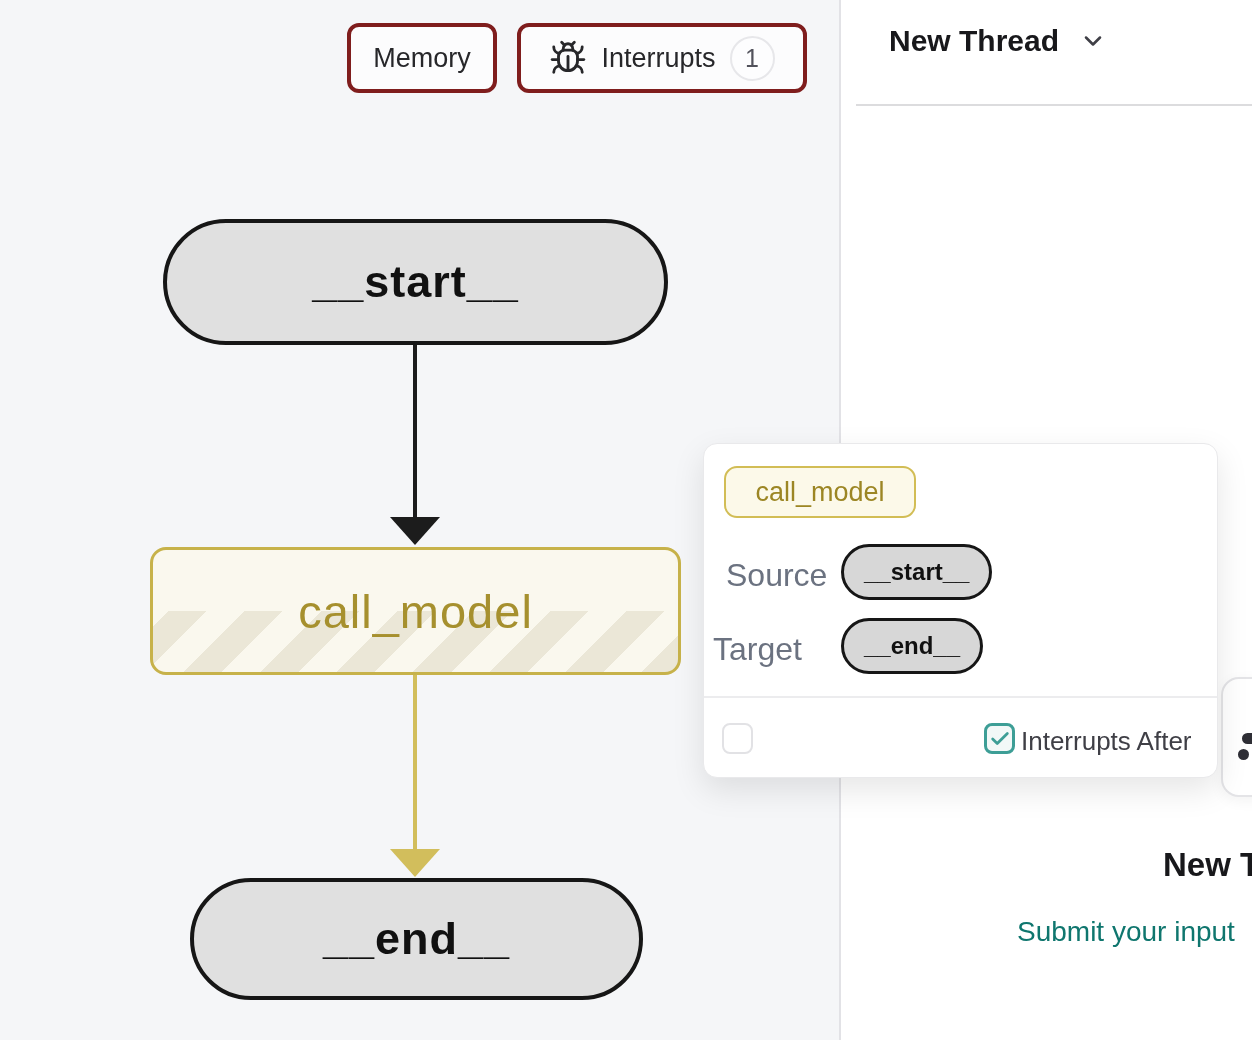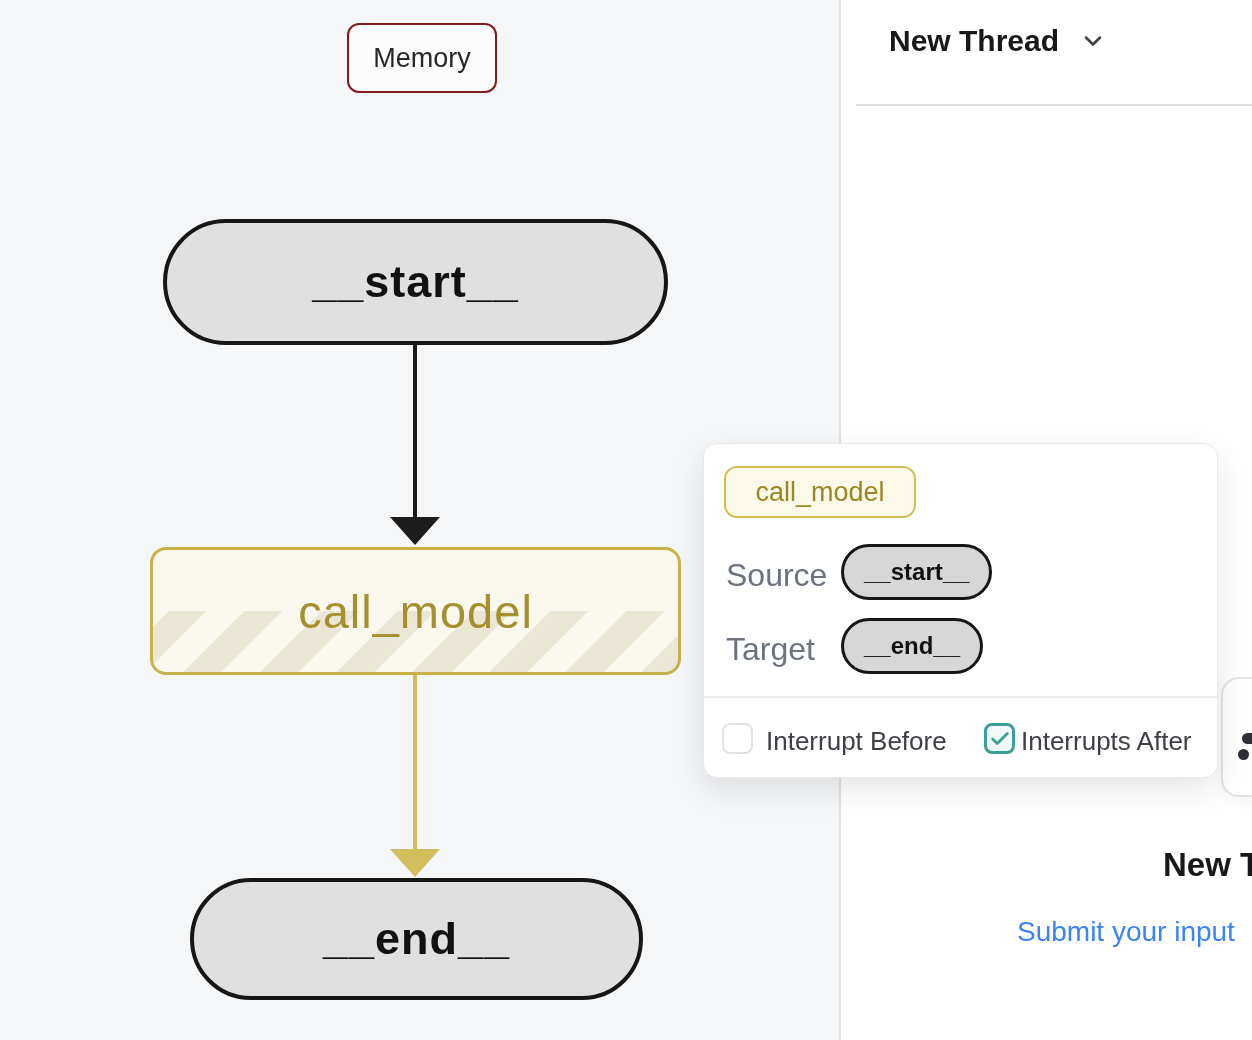--- a/index.html
+++ b/index.html
@@ -5,21 +5,21 @@
   * { margin:0; padding:0; box-sizing:border-box; }
   html,body { width:1252px; height:1040px; overflow:hidden; background:#fff;
     font-family:"Liberation Sans", sans-serif; }
   #app { position:relative; width:1252px; height:1040px; overflow:hidden; }
 
   
   .canvas { position:absolute; left:0; top:0; width:841px; height:1040px;
     background:#f5f6f8; border-right:2px solid #e2e2e6; }
 
   .toolbar-btn { position:absolute; display:flex; align-items:center; justify-content:center;
-    gap:14px; height:70px; background:#fcfcfd; border:2px solid #7f1d1d; border-radius:12px;
+    gap:14px; height:70px; background:#fcfcfd; border:4px solid #7f1d1d; border-radius:12px;
     font-size:27px; color:#27272a; cursor:pointer; }
   .btn-memory { left:347px; top:23px; width:150px; }
   .btn-interrupts { left:517px; top:23px; width:290px; padding:0 18px; }
   .count-badge { display:flex; align-items:center; justify-content:center;
     width:45px; height:45px; border:2px solid #e7e7ea; border-radius:50%;
     font-size:25px; color:#52525b; background:#fdfdfe; }
 
   
   .pill-node { position:absolute; display:flex; align-items:center; justify-content:center;
     background:#e0e0e0; border:4px solid #161616; border-radius:70px;
@@ -49,21 +49,21 @@
   .thread-menu { position:absolute; left:46px; top:24px; display:flex; align-items:center;
     gap:20px; cursor:pointer; background:none; border:none; }
   .thread-title { font-size:30px; font-weight:700; color:#18181b;
     font-family:"Liberation Sans", sans-serif; }
   .panel-divider { position:absolute; left:13px; top:104px; width:396px; height:0;
     border-top:2px solid #dcdcde; }
 
   .empty-title { position:absolute; left:320px; top:846px; font-size:33px; font-weight:700;
     color:#18181b; white-space:nowrap; }
   .empty-subtitle { position:absolute; left:174px; top:916px; font-size:28px;
-    color:#3b82f6; white-space:nowrap; }
+    color:#0f766e; white-space:nowrap; }
 
   
   .thread-actions-card { position:absolute; left:1221px; top:677px; width:70px; height:120px;
     background:#fff; border:2px solid #e4e4e7; border-radius:18px;
     box-shadow:0 4px 14px rgba(0,0,0,.05); cursor:pointer; }
   .route-icon { position:absolute; left:15px; top:52px; width:40px; height:36px; }
   .route-icon .bar { position:absolute; left:4px; top:2px; width:26px; height:11px;
     border-radius:6px; background:#2f2f36; }
   .route-icon .dot { position:absolute; left:0; top:18px; width:11px; height:11px;
     border-radius:50%; background:#2f2f36; }
@@ -71,21 +71,21 @@
   
   .popover { position:absolute; left:703px; top:443px; width:515px; height:335px;
     background:#fff; border:1px solid #e9e9eb; border-radius:14px;
     box-shadow:0 12px 32px rgba(0,0,0,.10); }
   .node-badge { position:absolute; left:20px; top:22px; width:192px; height:52px;
     display:flex; align-items:center; justify-content:center;
     background:#fcf9e9; border:2px solid #d2bd55; border-radius:13px;
     font-size:27px; color:#9c8624; }
   .kv-label { position:absolute; font-size:32px; color:#6b7280; }
   .lbl-source { left:22px; top:113px; }
-  .lbl-target { left:22px; top:187px; }
+  .lbl-target { left:9px; top:187px; }
   .mini-pill { position:absolute; left:137px; height:56px; display:inline-flex;
     align-items:center; justify-content:center; padding:0 20px;
     background:#d7d7d7; border:3px solid #161616; border-radius:40px;
     font-size:24px; font-weight:700; color:#111; }
   .pill-source { top:100px; }
   .pill-target { top:174px; }
   .popover-footer-divider { position:absolute; left:0; top:252px; width:100%; height:0;
     border-top:2px solid #ececee; }
   .checkbox { position:absolute; width:31px; height:31px; border-radius:8px;
     background:#fff; border:2px solid #e2e2e5; cursor:pointer;
@@ -103,20 +103,39 @@
 <body>
 
 <div id="app">
 
   <div class="canvas">
 
     <button class="toolbar-btn btn-memory">
       <span>Memory</span>
     </button>
 
+    <button class="toolbar-btn btn-interrupts">
+      <span style="display:flex;">
+        <svg width="38" height="38" viewBox="0 0 24 24" fill="none" stroke="#27272a" stroke-width="1.8" stroke-linecap="round" stroke-linejoin="round">
+          <path d="m8 2 1.88 1.88"></path>
+            <path d="M14.12 3.88 16 2"></path>
+          <path d="M9 7.13v-1a3.003 3.003 0 1 1 6 0v1"></path>
+          <path d="M12 20c-3.3 0-6-2.7-6-6v-3a4 4 0 0 1 4-4h4a4 4 0 0 1 4 4v3c0 3.3-2.7 6-6 6"></path>
+          <path d="M12 20v-9"></path>
+            <path d="M6.53 9C4.6 8.8 3 7.1 3 5"></path>
+            <path d="M6 13H2"></path>
+          <path d="M3 21c0-2.1 1.7-3.8 3.8-4"></path>
+            <path d="M20.97 5c0 2.1-1.6 3.8-3.5 4"></path>
+          <path d="M22 13h-4"></path>
+            <path d="M17.2 17c2.1.2 3.8 1.9 3.8 4"></path>
+        </svg>
+      </span>
+      <span>Interrupts</span>
+      <span class="count-badge">1</span>
+    </button>
 
     <div class="pill-node node-start">
       <span>__start__</span>
     </div>
 
     <div class="edge-line edge1"></div>
     <div class="arrowhead arrow1"></div>
 
     <div class="node-call-model">
       <span>call_model</span>
@@ -167,21 +186,20 @@
       <span>__end__</span>
     </div>
 
     <div class="popover-footer-divider"></div>
 
     <span class="checkbox cb-before">
       <svg width="22" height="22" viewBox="0 0 24 24" fill="none" stroke="#3d9e96" stroke-width="3" stroke-linecap="round" stroke-linejoin="round">
         <polyline points="20 6 9 17 4 12"></polyline>
       </svg>
     </span>
-    <span class="cb-label cbl-before">Interrupt Before</span>
 
     <span class="checkbox cb-after checked">
       <svg width="22" height="22" viewBox="0 0 24 24" fill="none" stroke="#3d9e96" stroke-width="3" stroke-linecap="round" stroke-linejoin="round">
         <polyline points="20 6 9 17 4 12"></polyline>
       </svg>
     </span>
     <span class="cb-label cbl-after">Interrupts After</span>
   </div>
 
 </div>

